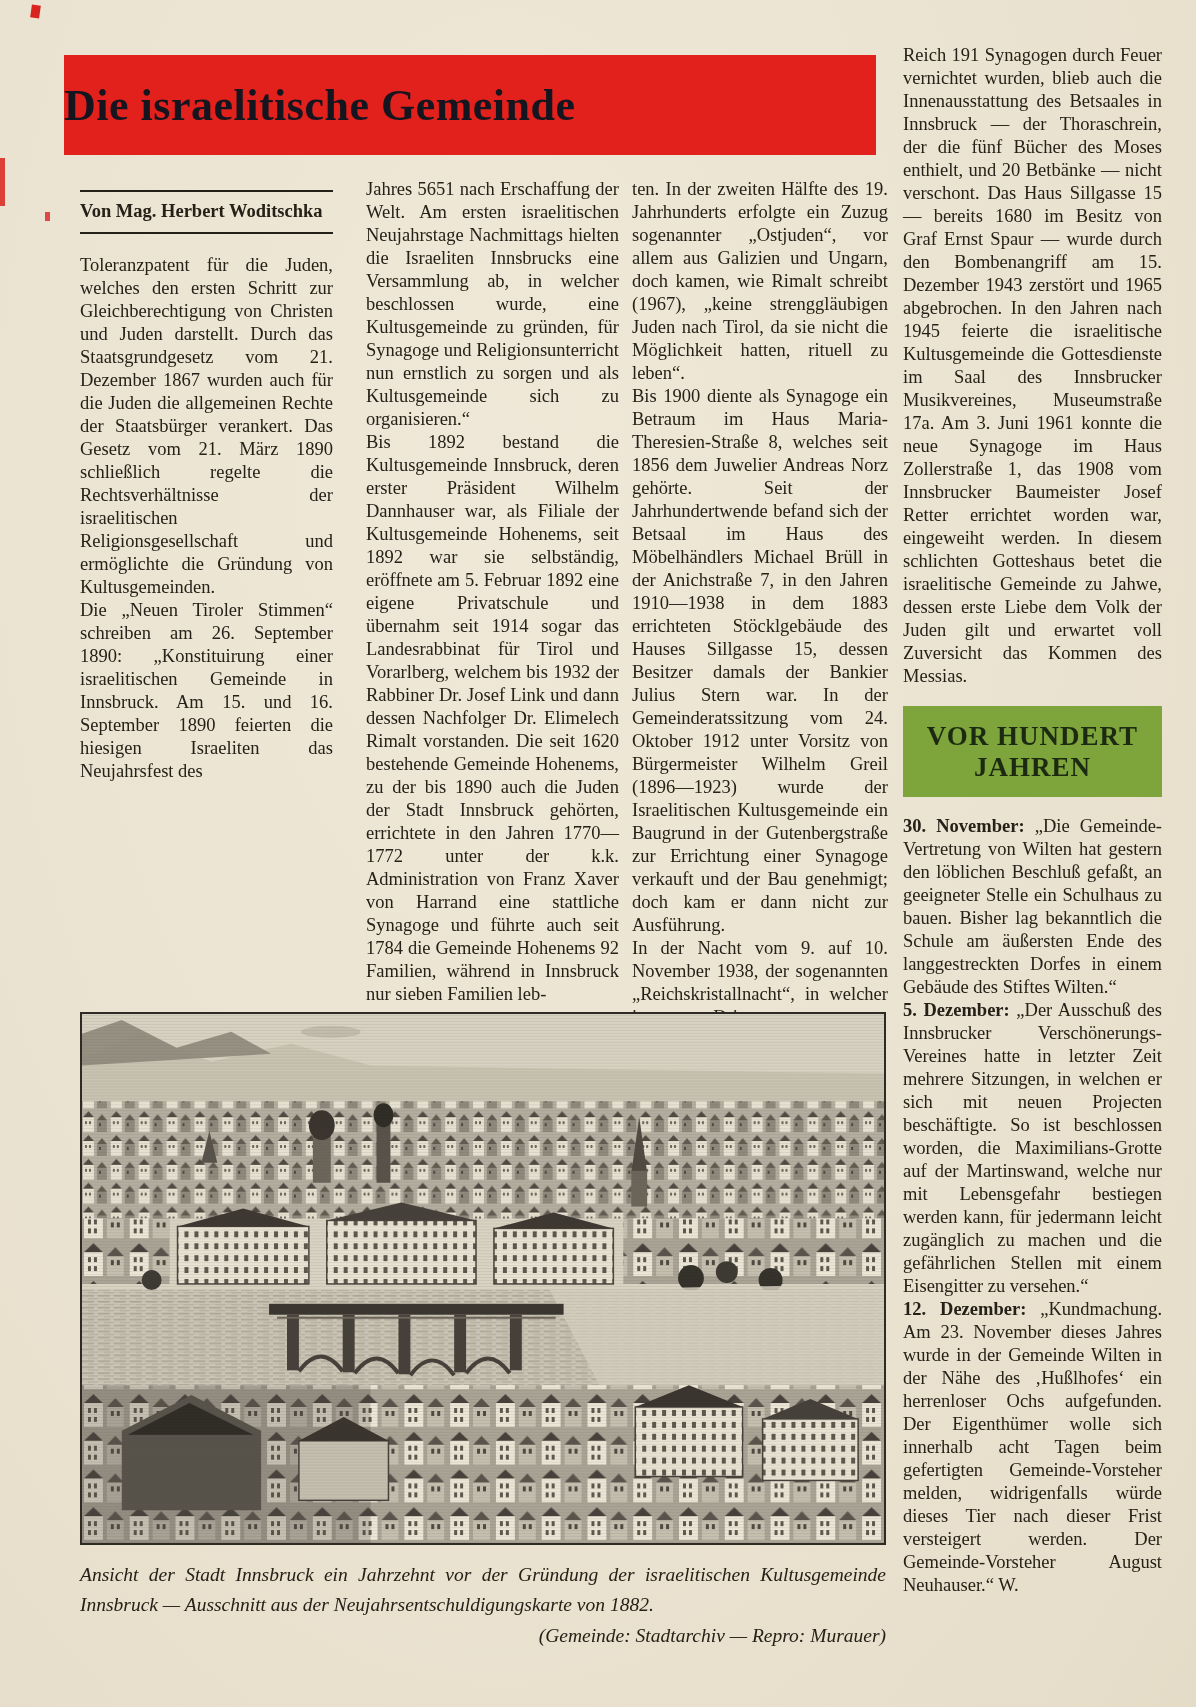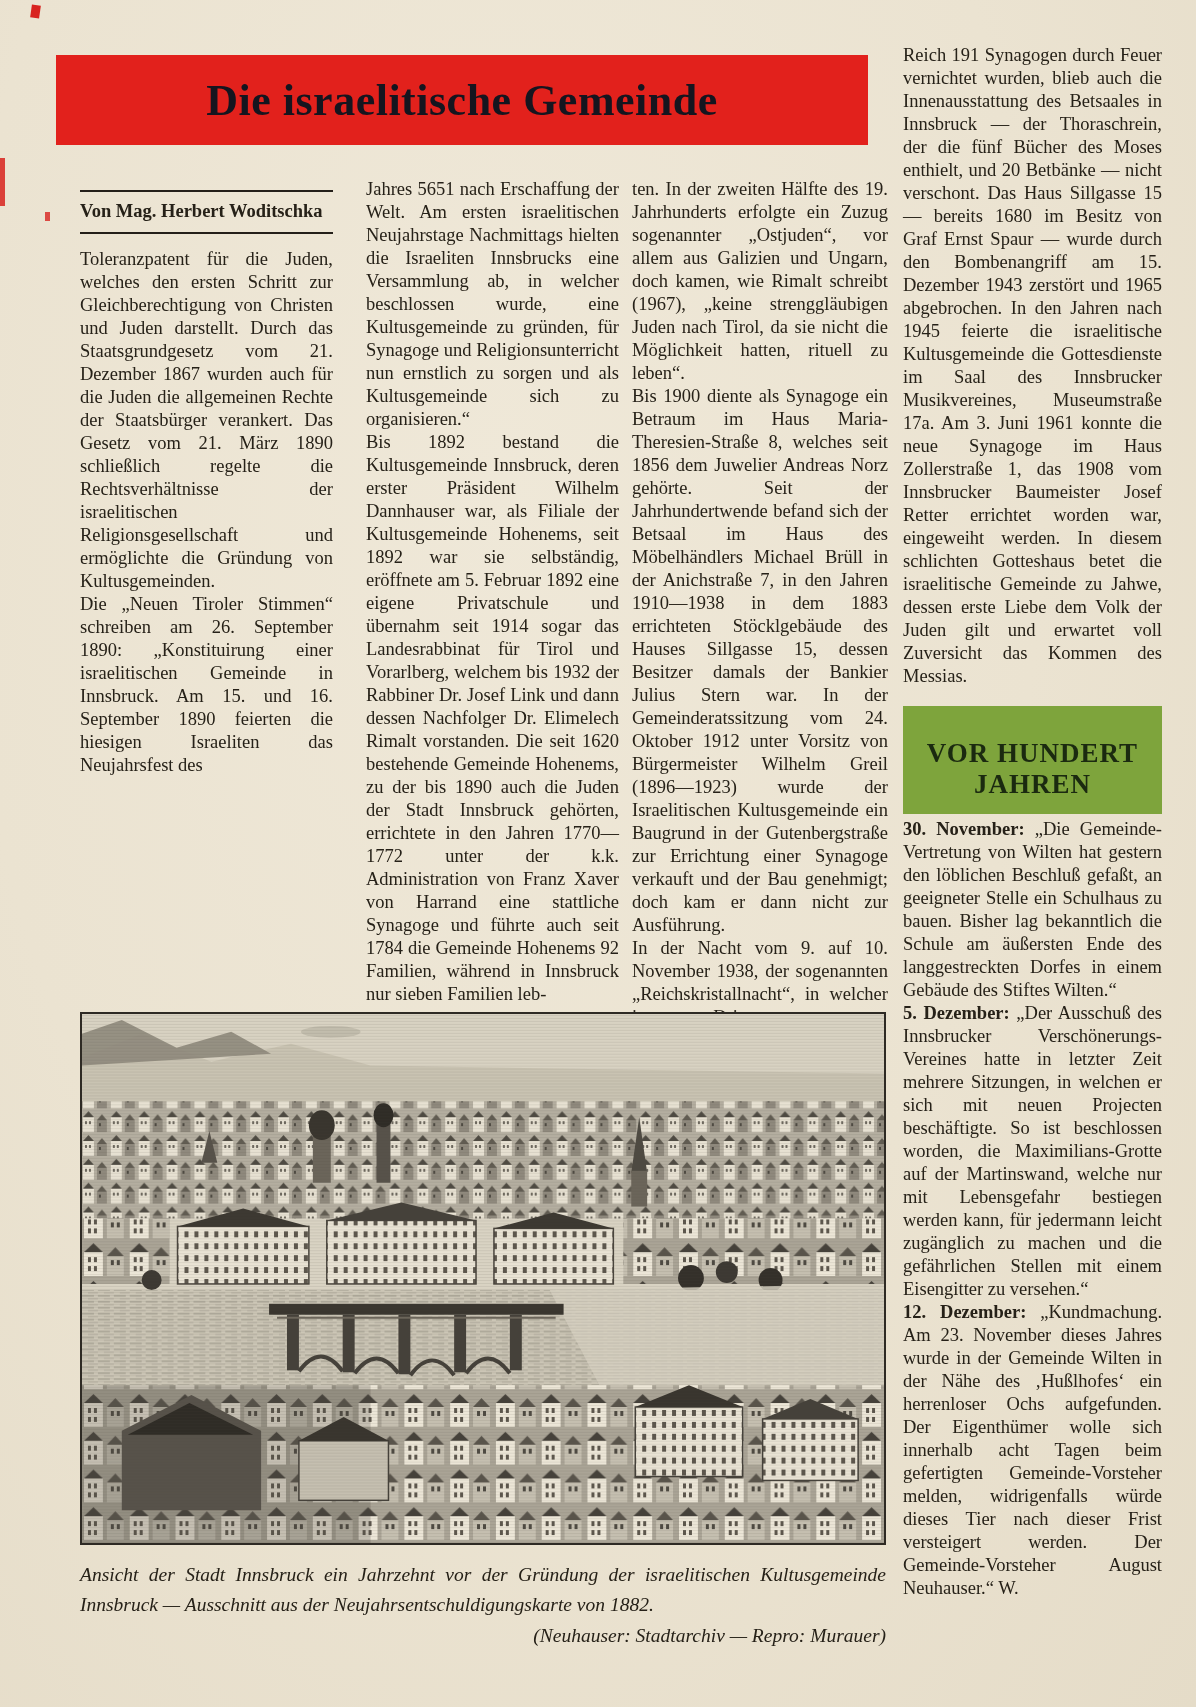--- a/index.html
+++ b/index.html
@@ -14,46 +14,46 @@
     background:radial-gradient(ellipse at 42% 28%, #efe8d8 0%, #ebe3d1 55%, #e5dcc8 100%);
   }
   
   .mark{position:absolute;background:#d8231f;}
   .mark-a{left:31px;top:5px;width:9px;height:13px;transform:rotate(8deg);}
   .mark-b{left:0px;top:158px;width:5px;height:48px;opacity:.85;}
   .mark-c{left:45px;top:212px;width:5px;height:9px;opacity:.8;}
 
   
   .banner{
-    position:absolute;left:56px;top:55px;width:812px;height:90px;
+    position:absolute;left:64px;top:55px;width:812px;height:100px;
     background:#e2211c;
-    display:flex;align-items:center;justify-content:center;
+    display:flex;align-items:center;justify-content:flex-start;
   }
   .banner h1{
     margin:0;font-size:44px;font-weight:bold;color:#15151f;
     letter-spacing:.5px;
   }
 
   
   .col{position:absolute;font-size:18.5px;line-height:23px;text-align:justify;hyphens:auto;}
   .col p{margin:0;}
   #col1{left:80px; top:178px;width:253px;}
   #col2{left:366px;top:178px;width:253px;}
   #col3{left:600px;top:178px;width:256px;margin-left:32px;}
   #col4{left:903px;top:44px; width:259px;}
 
   
-  .byline-wrap{margin:12px 0 14px 0;}
+  .byline-wrap{margin:12px 0 20px 0;}
   .byline-rule{border:0;border-top:2px solid #241f19;margin:0;}
   .byline{font-weight:bold;text-align:left;padding:8px 0 9px 0;font-size:18.5px;}
 
   
   .green-box{
-    margin:18px 0 4px 0;background:#7ea43c;
-    padding:32px 4px 14px 4px;text-align:center;
+    margin:18px 0 18px 0;background:#7ea43c;
+    padding:15px 4px 14px 4px;text-align:center;
   }
   .green-box div{
     font-size:27px;line-height:31px;font-weight:bold;color:#1b2a10;letter-spacing:1px;
   }
   .entry{margin-top:7px;}
   .entry strong{font-weight:bold;}
 
   
   figure.engraving{
     position:absolute;left:80px;top:1012px;width:806px;height:533px;
@@ -208,16 +208,16 @@
       <polygon points="46,424 108,392 172,424" fill="#2f2c26"></polygon>
       <rect x="218" y="430" width="90" height="60" fill="#c5bfb0" stroke="#45413a" stroke-width="1.5"></rect>
       <polygon points="218,430 263,406 308,430" fill="#39352e"></polygon>
 
       <rect x="0" y="0" width="806" height="533" fill="url(#hatch)" opacity="0.22"></rect>
     </svg>
   </figure>
 
   <div class="caption-block">
     <p>Ansicht der Stadt Innsbruck ein Jahrzehnt vor der Gründung der israelitischen Kultusgemeinde Innsbruck — Ausschnitt aus der Neujahrsentschuldigungskarte von 1882.</p>
-    <p class="credit">(Neuhauser: Stadtarchiv — Repro: Murauer)</p>
+    <p class="credit">(Gemeinde: Stadtarchiv — Repro: Murauer)</p>
   </div>
 
 </div>
 
 </body></html>

